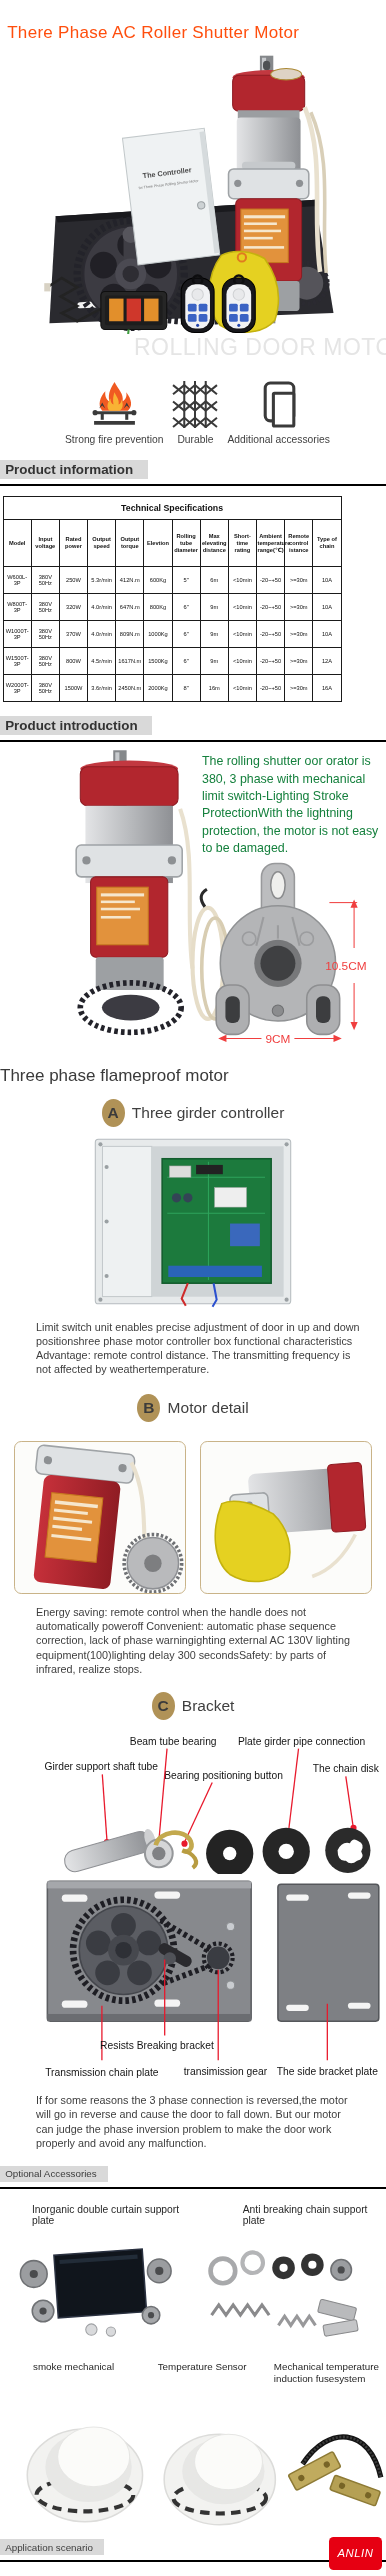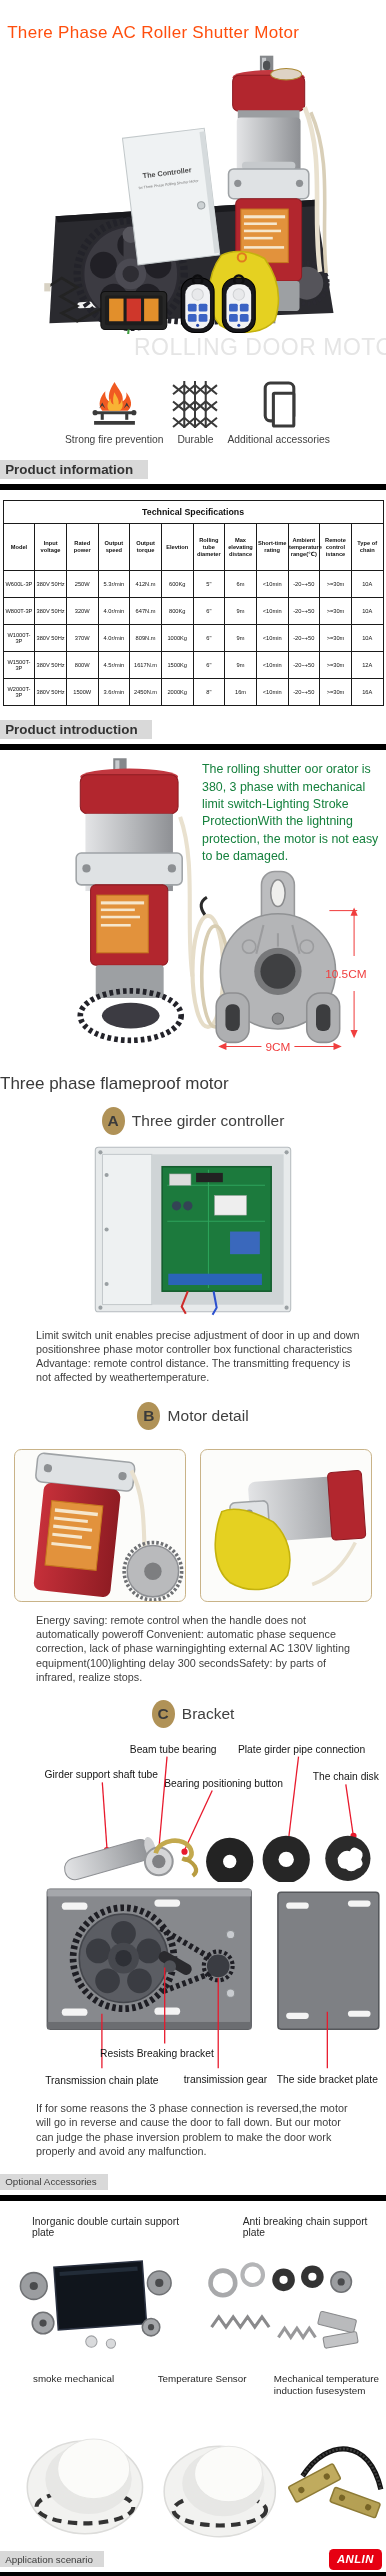--- a/index.html
+++ b/index.html
@@ -10,25 +10,25 @@
   .hero{height:289px;margin-top:2.1px;position:relative;}
   .hero svg{display:block;}
 
   .watermark{font-size:23px;color:#e5e5e5;white-space:nowrap;padding-left:134px;height:29px;line-height:27px;letter-spacing:0.5px;}
 
   .features{display:flex;padding:17.5px 0 0 65px;gap:9px;height:66px;}
   .feature{text-align:center;}
   .feature .ficon{height:47px;display:flex;align-items:flex-end;justify-content:center;}
   .feature .flabel{font-size:10.3px;color:#3f3f3f;margin-top:6.2px;white-space:nowrap;}
 
-  .sec-hdr{margin-top:13.4px;border-bottom:6px solid #000000;padding-bottom:5.2px;position:relative;}
+  .sec-hdr{margin-top:13.4px;border-bottom:2px solid #000000;padding-bottom:5.2px;position:relative;}
   .hdr-text{display:inline-block;background:#d9d9d9;color:#333;font-size:13.4px;font-weight:bold;padding:2.1px 14.4px 2.1px 5.2px;}
   .sub-hdr .hdr-text{font-size:9.8px;font-weight:400;color:#3d3d3d;padding:2.6px 11.3px 2.6px 5.2px;}
 
-  table.spec{border-collapse:collapse;margin:9.3px 2.6px 0 2.6px;width:381px;table-layout:fixed;}
+  table.spec{border-collapse:collapse;margin:9.3px 2.6px 0 2.6px;width:339px;table-layout:fixed;}
   .spec th,.spec td{border:0.5px solid #1a1a1a;text-align:center;vertical-align:middle;padding:1px 0.5px;color:#111;}
   .spec .t-title{font-size:8.8px;height:20.6px;font-weight:bold;}
   .spec thead th.colhdr{font-size:5.7px;height:44px;font-weight:bold;line-height:1.25;}
   .spec tbody td{font-size:5.7px;height:24px;}
 
   .intro-fig{position:relative;height:304px;margin-top:5.2px;}
   .intro-fig svg{position:absolute;left:0;top:0;}
   .intro-text{position:absolute;left:202px;top:6.2px;width:181px;color:#15803d;font-size:12.4px;line-height:1.4;}
 
   .center-h{text-align:left;color:#3a3a3a;font-size:17px;font-weight:400;margin:14.4px 0 0 0;}
@@ -52,21 +52,21 @@
   .acc-labels .l1{margin-left:32px;}
   .acc-labels .l2{margin-left:46px;}
   .acc-photos{display:flex;gap:17.5px;margin:11.3px 0 0 13.4px;height:110px;}
 
   .sensor-labels{display:flex;font-size:9.8px;color:#282828;margin-top:13.4px;line-height:1.25;}
   .sensor-labels .s1{margin-left:33px;width:93px;}
   .sensor-labels .s2{margin-left:34px;width:98px;}
   .sensor-labels .s3{margin-left:20.6px;width:115px;}
   .sensor-fig{height:138px;margin-top:8.2px;}
 
-  .brand-logo{position:absolute;right:4.1px;top:-2.1px;width:53px;height:21px;background:#e60012;border-radius:4.6px;color:#ffffff;display:flex;align-items:center;justify-content:center;font-size:11.3px;font-weight:bold;font-style:italic;letter-spacing:0.5px;}
+  .brand-logo{position:absolute;right:4.1px;top:-2.1px;width:53px;height:33px;background:#e60012;border-radius:4.6px;color:#ffffff;display:flex;align-items:center;justify-content:center;font-size:11.3px;font-weight:normal;font-style:italic;letter-spacing:0.5px;}
 
   .app-label-row{position:relative;height:26px;margin-top:4.1px;}
   .app-left-label{position:absolute;left:5.2px;top:8.2px;font-size:9.3px;font-weight:bold;color:#1e1e1e;}
   .app-right-label{position:absolute;left:289px;top:9.3px;font-size:8.2px;color:#1e1e1e;}
 
   .svgtext-s{font-size:14px;font-weight:bold;fill:#4a4a4a;}
   .svgtext-xs{font-size:7px;fill:#7a7a7a;}
   .dim-text{font-size:23px;fill:#f03e3e;}
 </style>
 </head>

